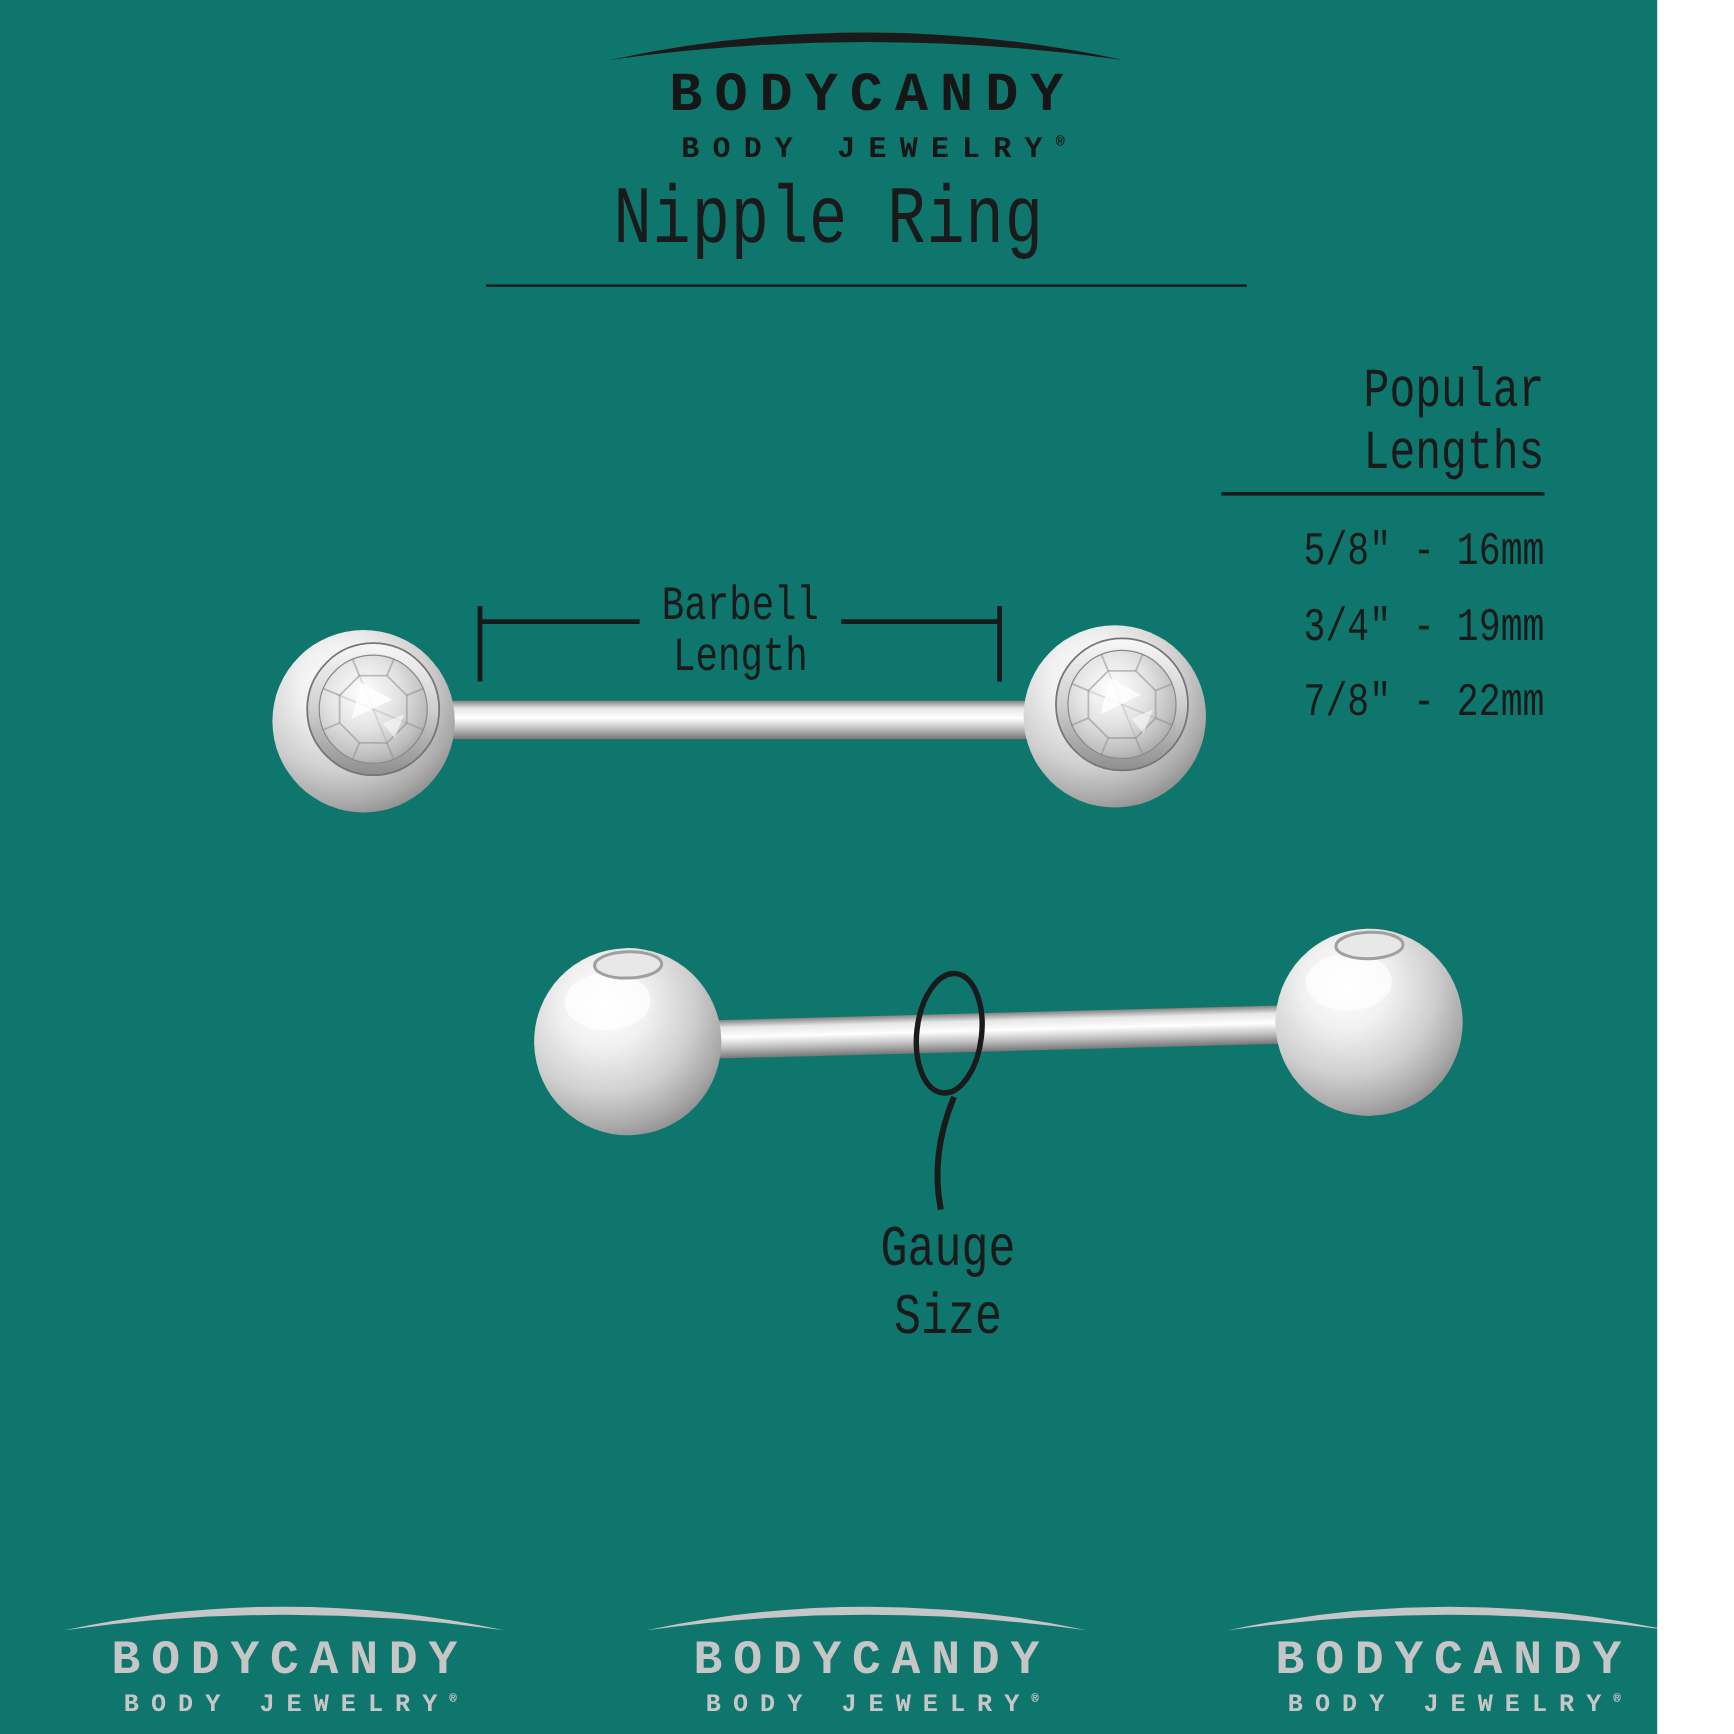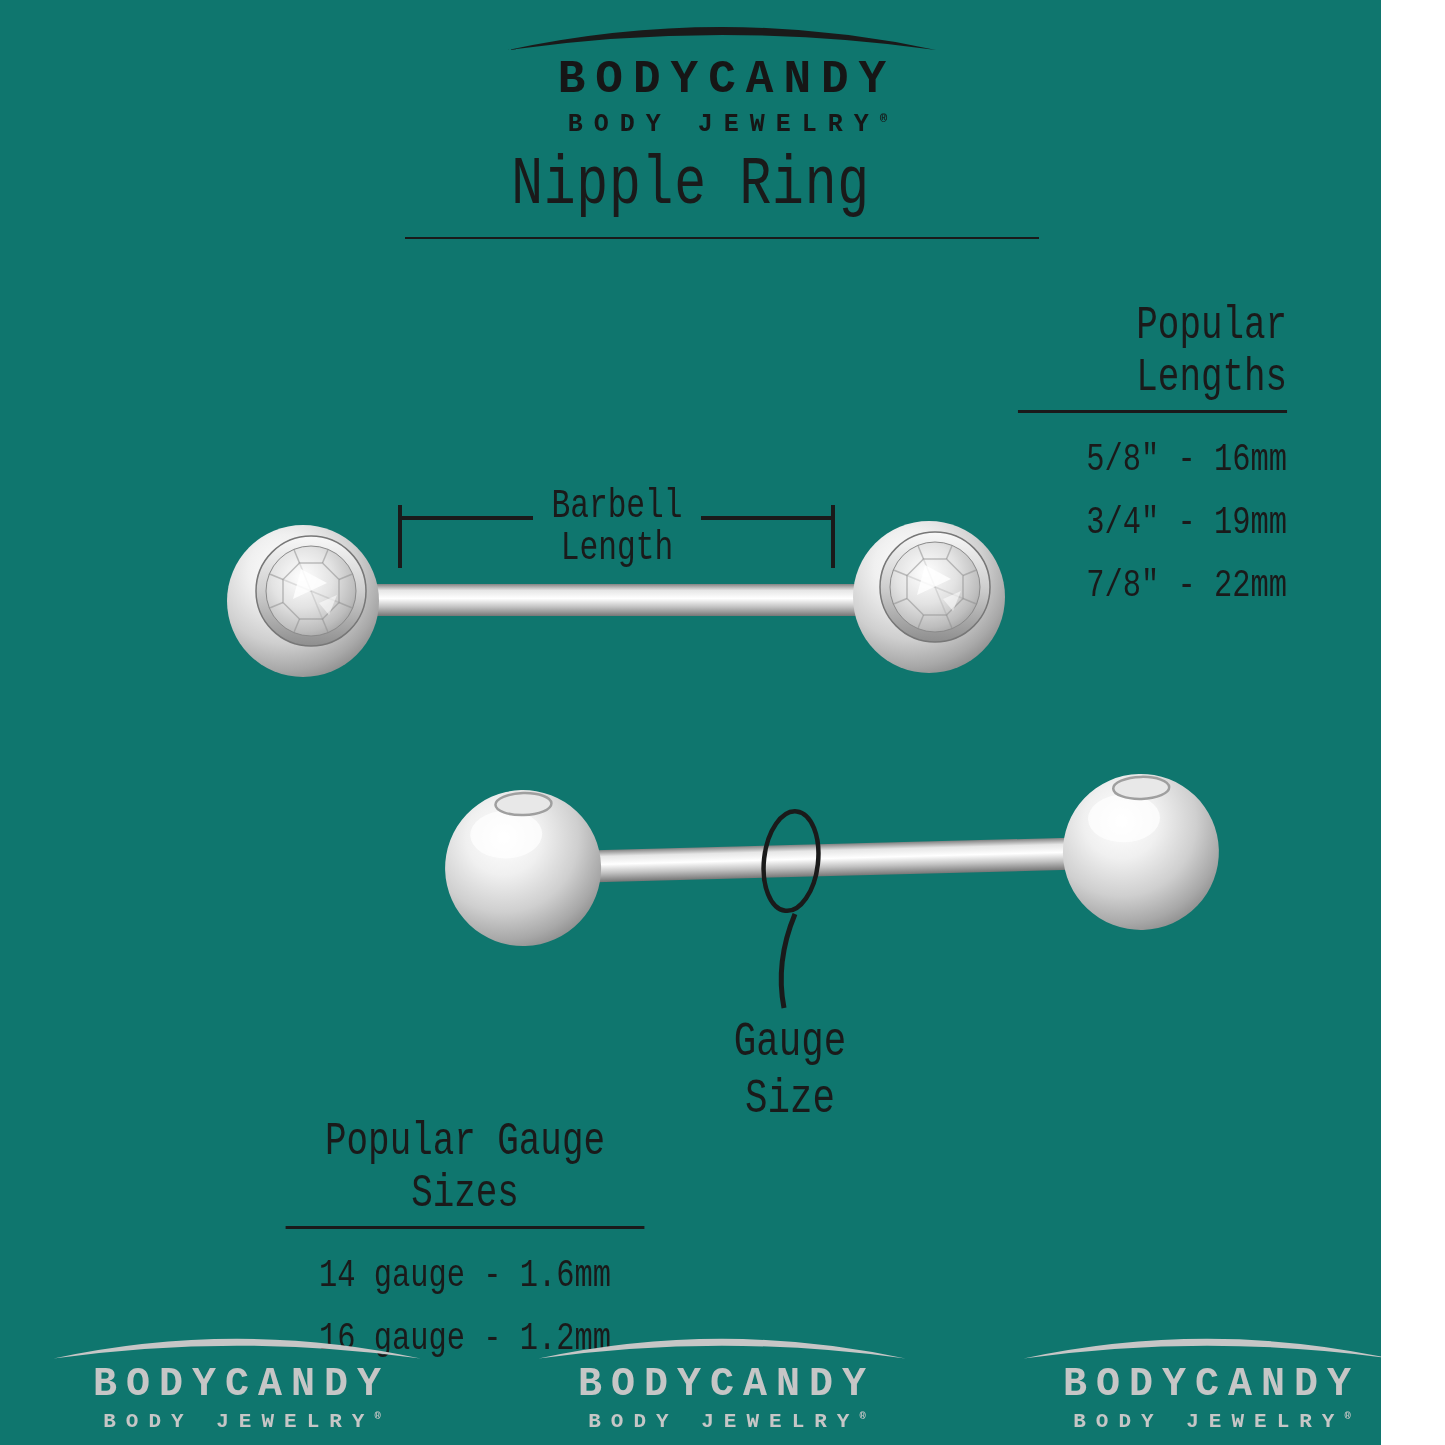--- a/index.html
+++ b/index.html
@@ -156,27 +156,20 @@
       <ellipse cx="791" cy="120" rx="27" ry="50" fill="none" stroke="#1a1a1a" stroke-width="4.5" transform="rotate(8 791 120)"></ellipse>
     </g>
     <path d="M795,174 Q775,222 784,268" fill="none" stroke="#1a1a1a" stroke-width="5"></path>
   </svg>
 
   <div class="dim-label label-gauge cond">
     <div>Gauge</div>
     <div>Size</div>
   </div>
 
-  <section class="section sec-gauges">
-    <h2 class="section-heading cond">Popular Gauge Sizes</h2>
-    <ul>
-      <li class="cond">14 gauge - 1.6mm</li>
-      <li class="cond">16 gauge - 1.2mm</li>
-    </ul>
-  </section>
 
   <footer>
     <div class="logo logo-light" style="left:27px;">
       <svg class="logo-arc" width="400" height="36" viewBox="0 0 440 42">
         <path d="M6,38 Q220,-8 434,38 Q220,8 6,38 Z" fill="#c6c6c6"></path>
       </svg>
       <div class="logo-name">BODYCANDY</div>
       <div class="logo-tagline"><span>BODY JEWELRY</span><sup>®</sup></div>
     </div>
     <div class="logo logo-light" style="left:512px;">

